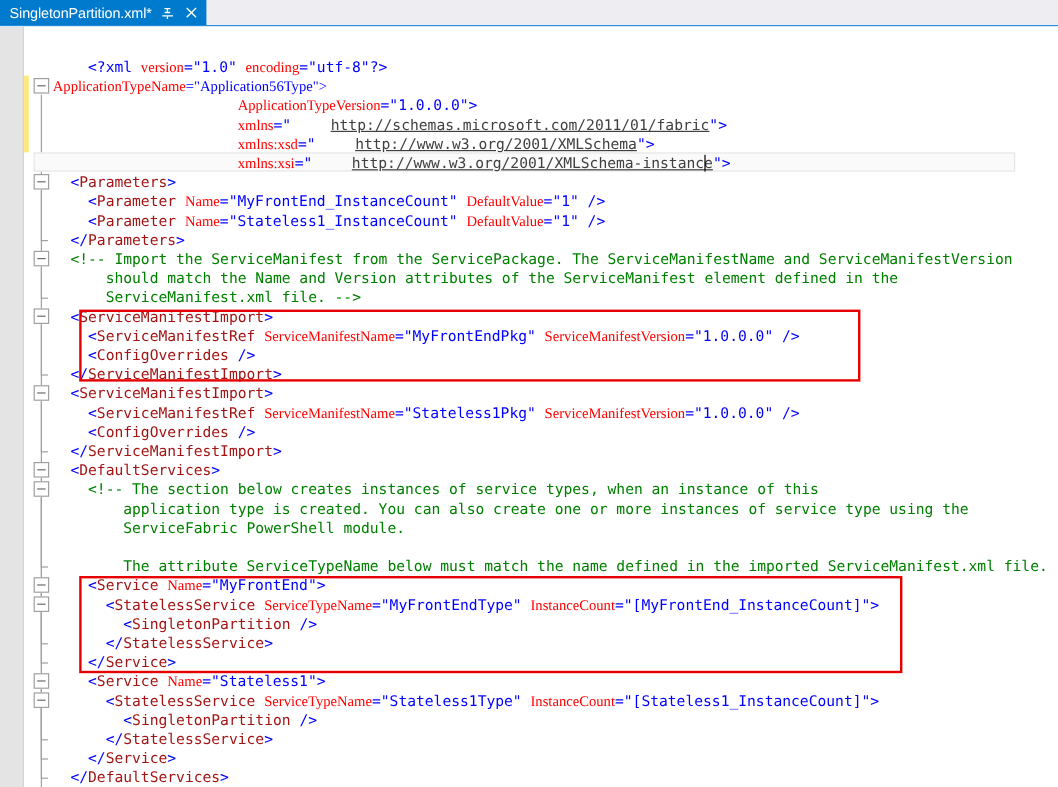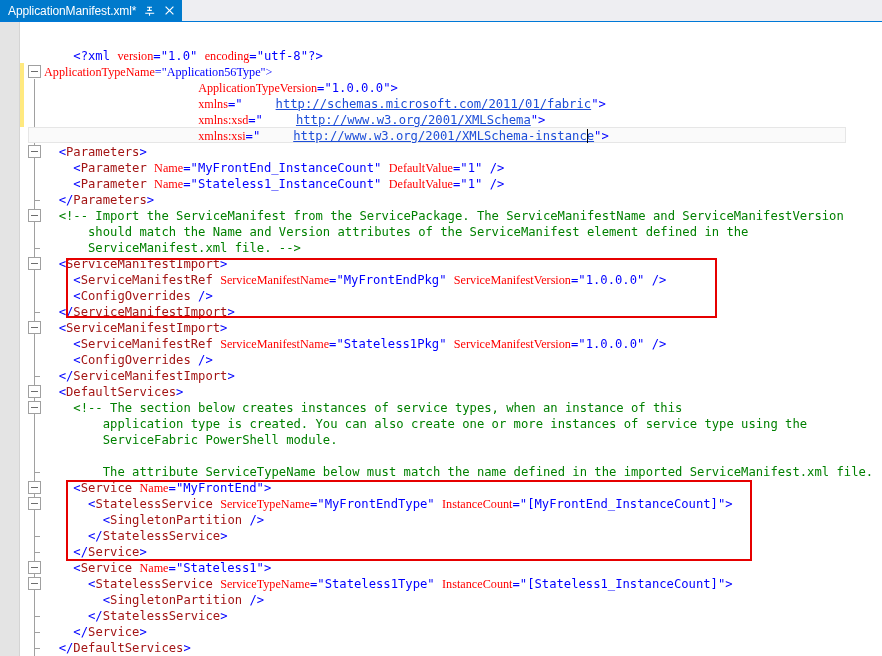--- a/index.html
+++ b/index.html
@@ -131,21 +131,21 @@
     height: 16px;
     white-space: pre;
   }
 
   
   .t-punc   { color: #0000FF; }  
   .t-tag    { color: #A31515; }  
   .t-attr   { color: #FF0000; font-family: Liberation Serif, serif; }  
   .t-val    { color: #0000FF; }
   .t-cmt    { color: #008000; }  
-  .t-link   { color: #1d4ed8; text-decoration: underline; padding-left: 33px; }
+  .t-link   { color: #404040; text-decoration: underline; padding-left: 33px; }
   .t-pi     { color: #0000FF; }
 
   
   .curline {
     position: absolute;
     left: 28px;
     height: 16px;
     border: 1px solid #E6E6E6;
     background: #FAFAFA;
     box-sizing: border-box;
@@ -165,21 +165,21 @@
     box-sizing: border-box;
     pointer-events: none;
     background: transparent;
   }
 </style>
 </head>
 <body>
 
 <div class="tabstrip">
   <div class="tab">
-    <span class="tab-title">ApplicationManifest.xml*</span>
+    <span class="tab-title">SingletonPartition.xml*</span>
     <span class="tab-icon">
       <svg width="12" height="12" viewBox="0 0 12 12" fill="none" stroke="#ffffff" stroke-width="1.1">
         <path d="M3 2.2h5M5.5 2.2v3.2M3.2 5.4h4.6M1.2 8.2h9M5.5 8.2v2.6"></path>
       </svg>
     </span>
     <span class="tab-icon">
       <svg width="11" height="11" viewBox="0 0 11 11" fill="none" stroke="#ffffff" stroke-width="1.2">
         <path d="M1.6 1.6l7.8 7.8M9.4 1.6l-7.8 7.8"></path>
       </svg>
     </span>

